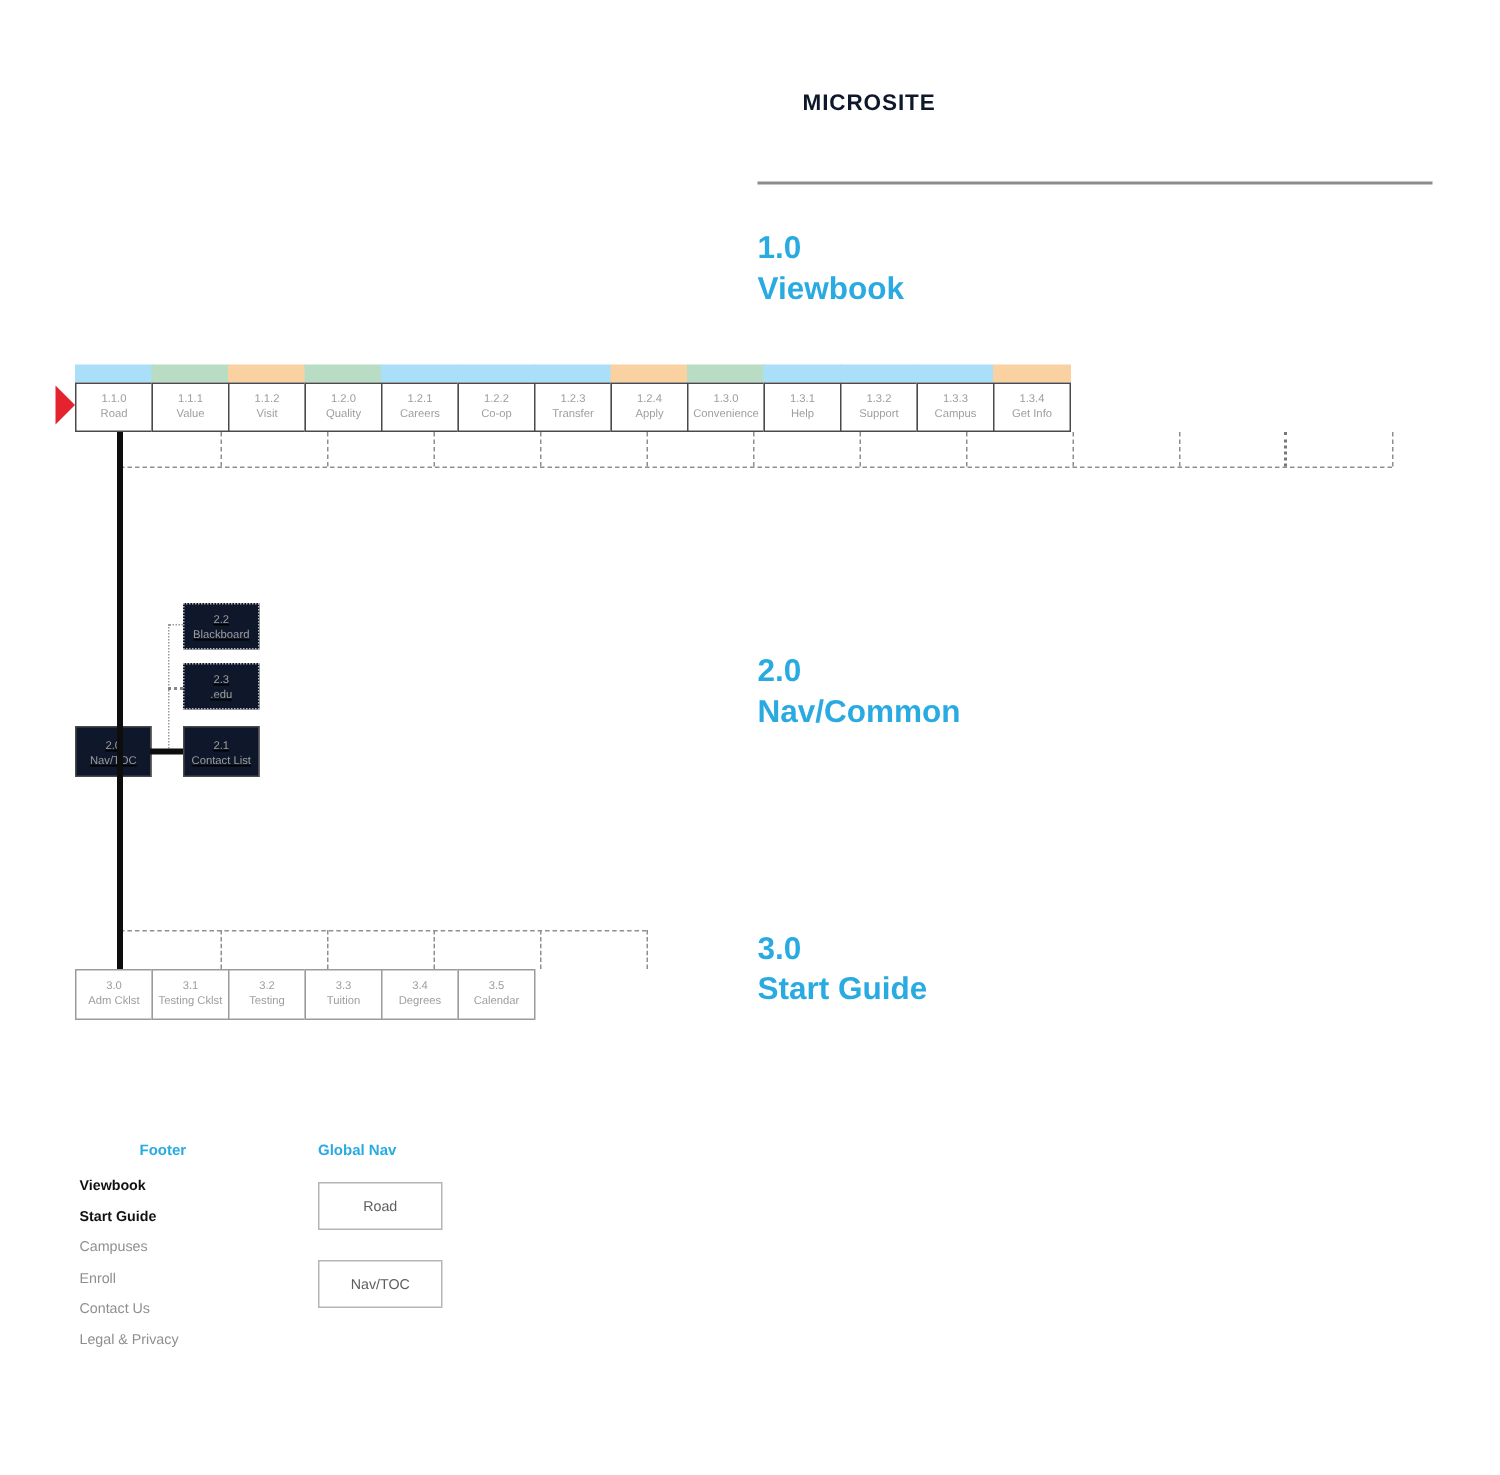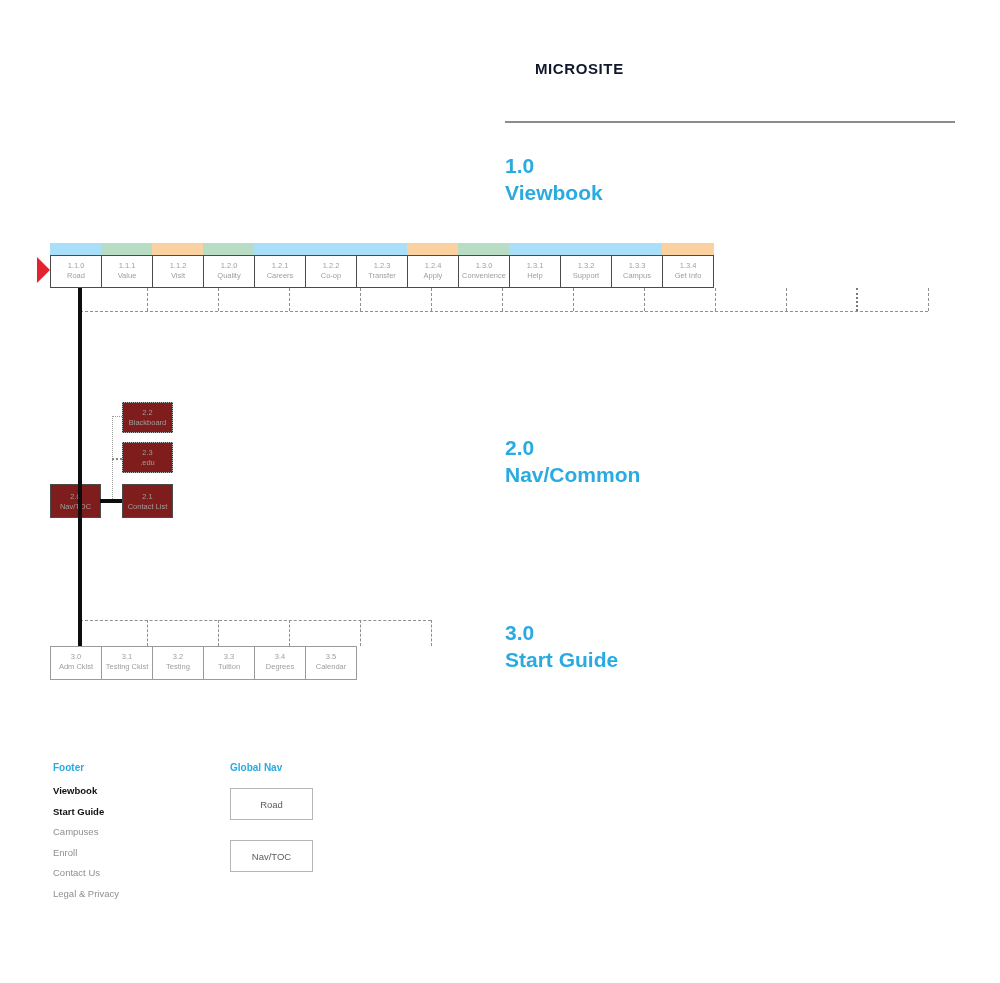--- a/index.html
+++ b/index.html
@@ -59,36 +59,36 @@
   .drop { position:absolute; width:0; border-left:1px dashed #8f8f8f; }
   .drop.r1 { top:288px; height:23px; }
   .drop.r3 { top:620px; height:26px; }
   .drop.thick { border-left:2px dotted #787878; }
   .dot-v { position:absolute; left:112px; top:416px; height:85px; width:0; border-left:1px dotted #9a9a9a; }
   .dot-stub { position:absolute; left:112px; width:10px; height:0; border-top:1px dotted #9a9a9a; }
   #stub-bb  { top:416px; }
   #stub-edu { top:458px; border-top:2px dotted #858585; }
 
   
-  .gbox { position:absolute; width:51px; background:#7f1d1d; text-align:center; padding-top:7px; z-index:3; }
+  .gbox { position:absolute; width:51px; background:#0f172a; text-align:center; padding-top:7px; z-index:3;text-decoration:underline; }
   .gbox .nnum, .gbox .nlbl { font-size:7.5px; line-height:9.5px; color:#9e9e9e; }
   .gbox.solid { border:1px solid #4a4a4a; height:34px; }
   .gbox.dotted { border:1px dotted #b5b5b5; height:31px; padding-top:5px; }
   #box20 { left:50px;  top:484px; }
   #box21 { left:122px; top:484px; }
   #box22 { left:122px; top:402px; }
   #box23 { left:122px; top:442px; }
 
   
   .list-head { font-size:10px; font-weight:bold; color:#29ABE2; }
   .footer-col { position:absolute; left:53px; top:762px; }
-  .footer-col .list-head { margin-bottom:12px; }
+  .footer-col .list-head { margin-bottom:12px;margin-left:40px; }
   .f-item { font-size:9.5px; color:#8f8f8f; margin-bottom:9.5px; line-height:11px; }
   .f-item.em { color:#111; font-weight:bold; }
-  .gnav-col { position:absolute; left:230px; top:762px; }
+  .gnav-col { position:absolute; left:212px; top:762px; }
   .gnav-box { width:83px; height:32px; border:1px solid #b5b5b5; background:#fff;
               display:flex; align-items:center; justify-content:center;
               font-size:9.5px; color:#5d5d5d; }
   #gnav-road { margin-top:15px; }
   #gnav-toc  { margin-top:20px; }
 </style>
 </head>
 <body>
 
 <div id="canvas">

